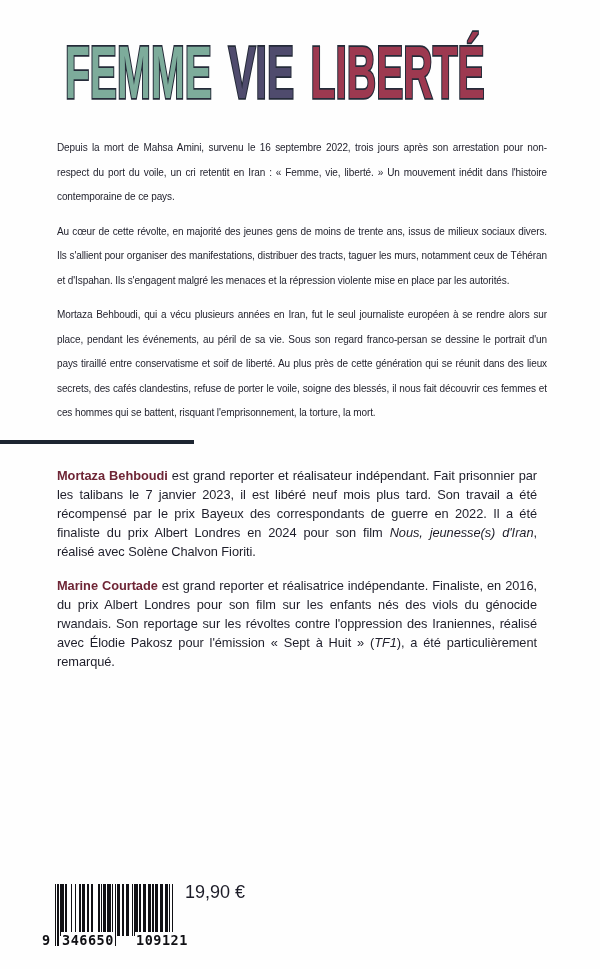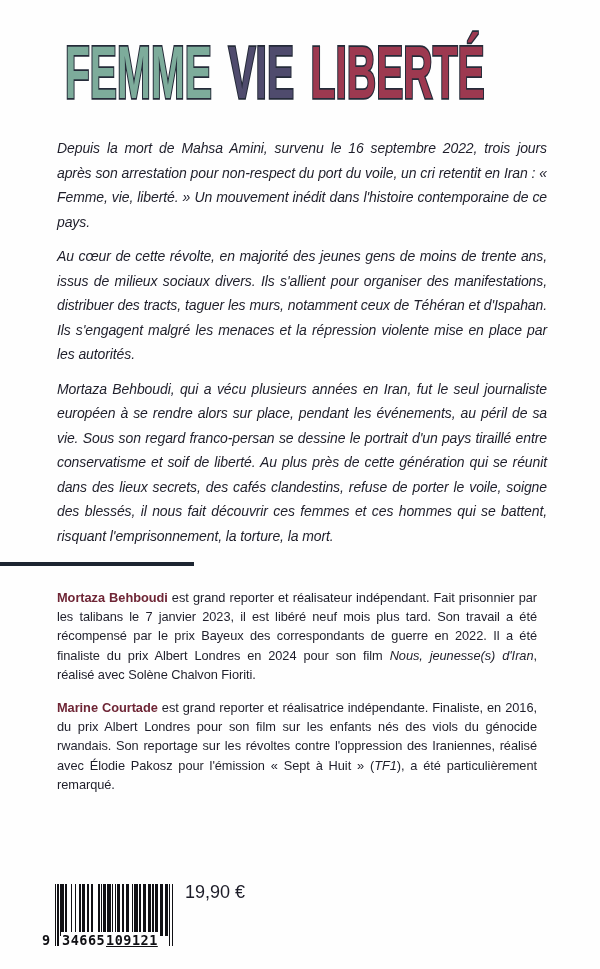--- a/index.html
+++ b/index.html
@@ -26,26 +26,25 @@
     letter-spacing:0;
   }
   #book-title .title-word{
     -webkit-text-stroke:3.5px #252b39;
     paint-order:stroke fill;
     margin-right:30px;
   }
   #book-title .title-word:last-child{margin-right:0;}
   
   .synopsis p{
-    font-size:14px;
+    font-size:10px;
     line-height:24.5px;
     margin:0 0 10px 0;
     text-align:justify;
     letter-spacing:-0.1px;
-    font-style:italic;
   }
   
   .section-divider{
     width:194px;height:4px;
     background:var(--divider-color,#1d2531);
     margin:14px 0 22px -57px;
     border:0;
   }
   
   .bios p{
@@ -96,21 +95,21 @@
     font-size:13.5px;
     font-weight:700;
     letter-spacing:0.5px;
     background:#fefefe;
     color:#101014;
     padding:0 1px;
     line-height:16px;
   }
   .bd-lead{left:0;}
   .bd-left{left:20px;}
-  .bd-right{left:64px;text-decoration:underline;}
+  .bd-right{left:94px;}
 </style>
 </head>
 <body>
 
 <div id="page">
 
   <h1 id="book-title"><span class="title-word" style="color: rgb(125, 172, 155);">FEMME</span><span class="title-word" style="color: rgb(79, 75, 109);">VIE</span><span class="title-word" style="color: rgb(157, 57, 80);">LIBERTÉ</span></h1>
 
   <section class="synopsis">
     <p>Depuis la mort de Mahsa Amini, survenu le 16 septembre 2022, trois jours après son arrestation pour non-respect du port du voile, un cri retentit en Iran : « Femme, vie, liberté. » Un mouvement inédit dans l'histoire contemporaine de ce pays.</p>

